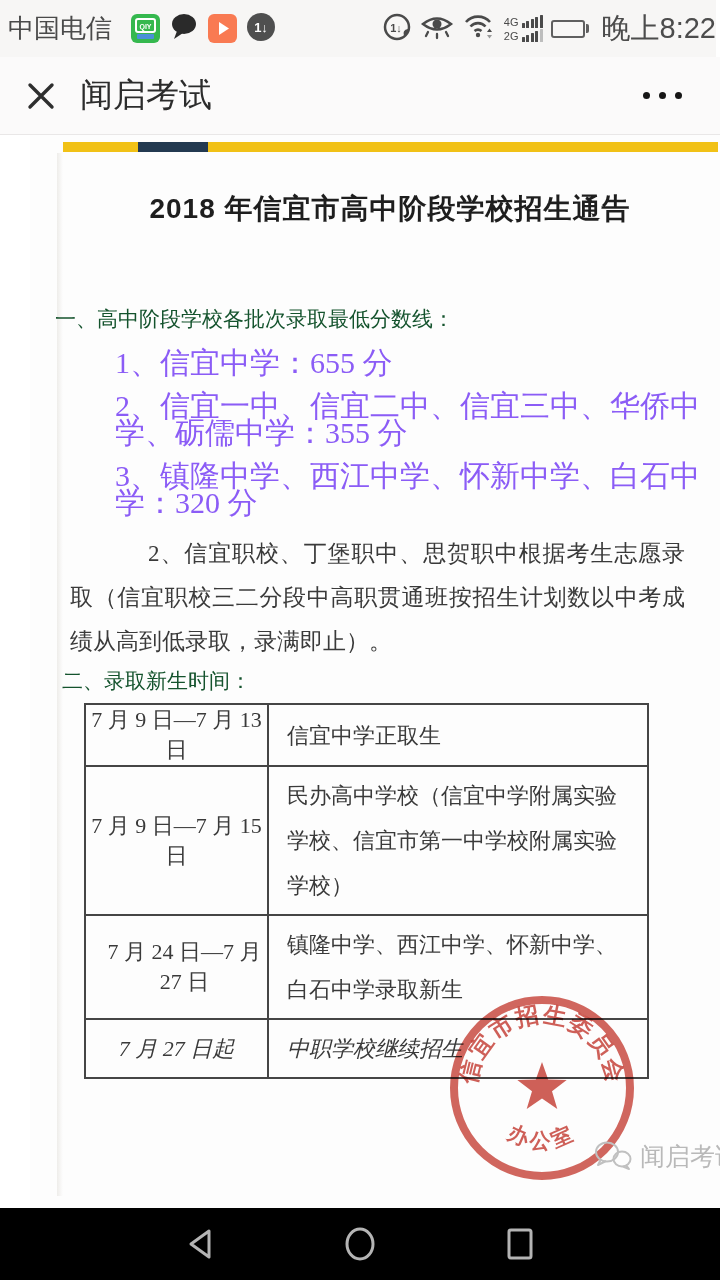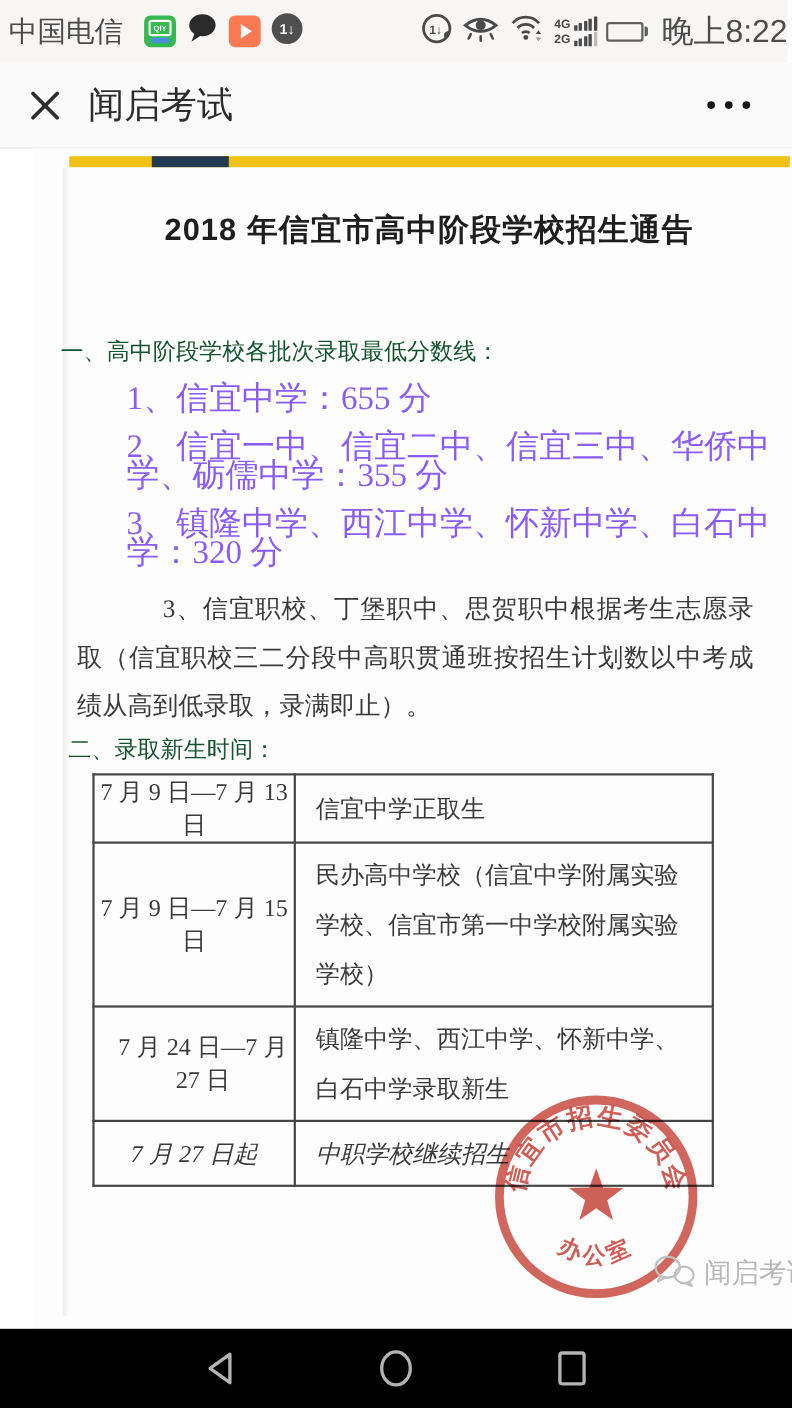--- a/index.html
+++ b/index.html
@@ -11,21 +11,21 @@
     background:#f7f6f5; display:flex; align-items:center; padding:0 0; }
   .carrier { font-size:26px; color:#4a4a4a; margin:0 10px 0 8px; }
   .sb-left { display:flex; align-items:center; gap:9px; }
   .sb-spacer { flex:1; }
   .sb-right { display:flex; align-items:center; gap:8px; }
   .app-badge { width:29px; height:29px; border-radius:6px; display:flex; align-items:center; justify-content:center; }
   .time { font-size:29px; color:#4c4c4c; margin-left:5px; }
 
   .signal { display:flex; flex-direction:column; gap:1px; }
   .sig-row { display:flex; align-items:flex-end; gap:2px; }
-  .sig-label { font-size:11px; font-weight:bold; color:#4a4a4a; line-height:11px; margin-right:1px; }
+  .sig-label { font-size:11px; font-weight:normal; color:#4a4a4a; line-height:11px; margin-right:1px; }
   .bars { display:flex; align-items:flex-end; gap:1.5px; }
   .bar { width:3px; background:#4a4a4a; border-radius:0.5px; }
   .bar.dim { background:#bdbdbd; }
 
   .battery { display:flex; align-items:center; }
   .battery-body { width:34px; height:18px; border:2px solid #5f5f5f; border-radius:3px; padding:2px; }
   .battery-fill { width:86%; height:100%; background:#555; border-radius:1px; }
   .battery-nub { width:3px; height:9px; background:#5f5f5f; border-radius:0 2px 2px 0; margin-left:1px; }
 
   
@@ -191,21 +191,21 @@
     <div class="banner-dark"></div>
   </div>
 
   <div class="doc">
     <div class="doc-title">2018 年信宜市高中阶段学校招生通告</div>
 
     <div class="sec-heading">一、高中阶段学校各批次录取最低分数线：</div>
     <div class="num-item">1、信宜中学：655 分</div>
     <div class="num-item">2、信宜一中、信宜二中、信宜三中、华侨中学、砺儒中学：355 分</div>
     <div class="num-item">3、镇隆中学、西江中学、怀新中学、白石中学：320 分</div>
-    <div class="para4">3、信宜职校、丁堡职中、思贺职中根据考生志愿录取（信宜职校三二分段中高职贯通班按招生计划数以中考成绩从高到低录取，录满即止）。</div>
+    <div class="para4">2、信宜职校、丁堡职中、思贺职中根据考生志愿录取（信宜职校三二分段中高职贯通班按招生计划数以中考成绩从高到低录取，录满即止）。</div>
 
     <div class="sec-heading second">二、录取新生时间：</div>
 
     <table class="sched">
       <tbody>
           <tr class="r1">
         <td class="c-date">7 月 9 日—7 月 13 日</td>
         <td class="c-event">信宜中学正取生</td>
       </tr>
       <tr class="r2">

